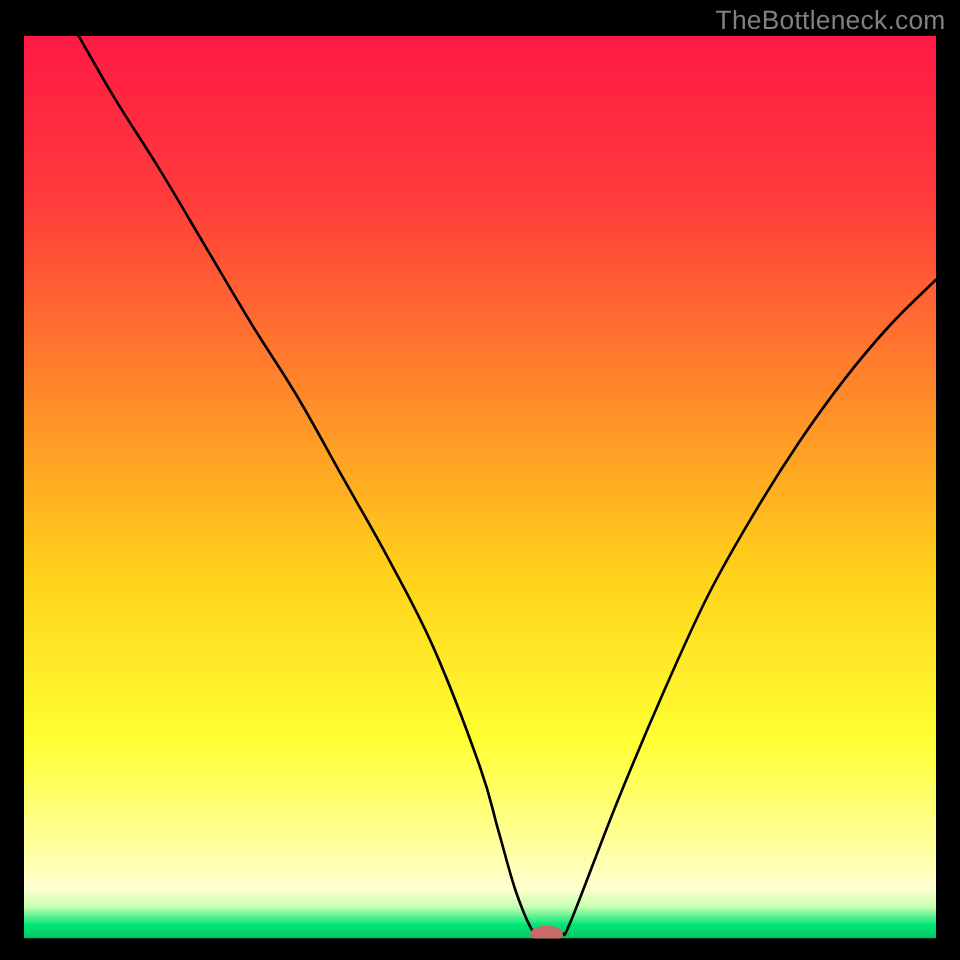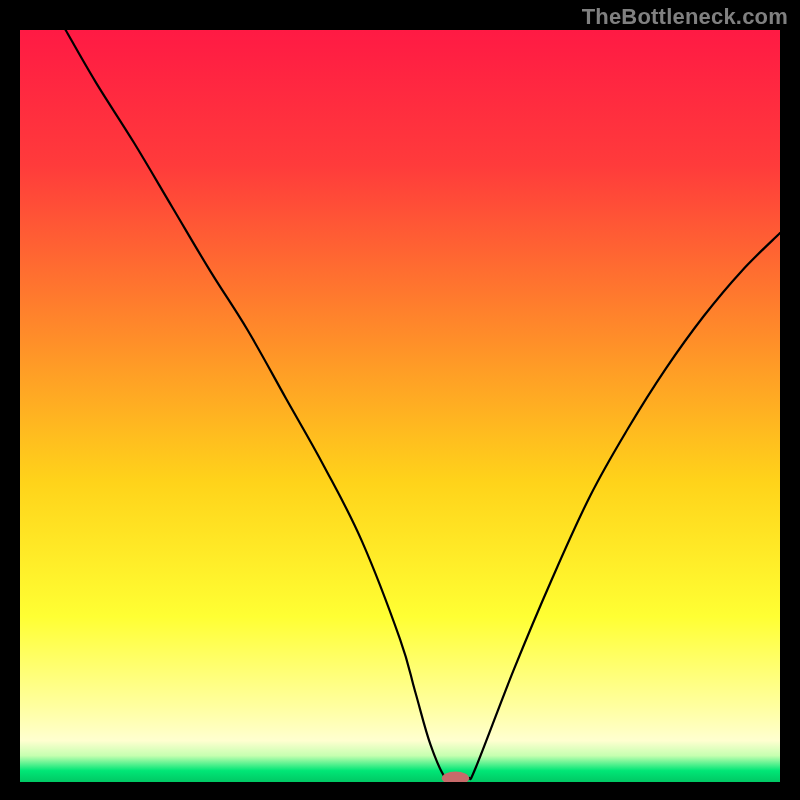--- a/index.html
+++ b/index.html
@@ -14,21 +14,21 @@
   .container {
     position: relative;
     width: 800px;
     height: 800px;
   }
   .watermark {
     position: absolute;
     top: 4px;
     right: 12px;
     font-size: 22px;
-    font-weight: bold;
+    font-weight: normal;
     color: #808080;
     z-index: 10;
     letter-spacing: 0.2px;
   }
   .plot {
     position: absolute;
     left: 20px;
     top: 30px;
     width: 760px;
     height: 752px;

